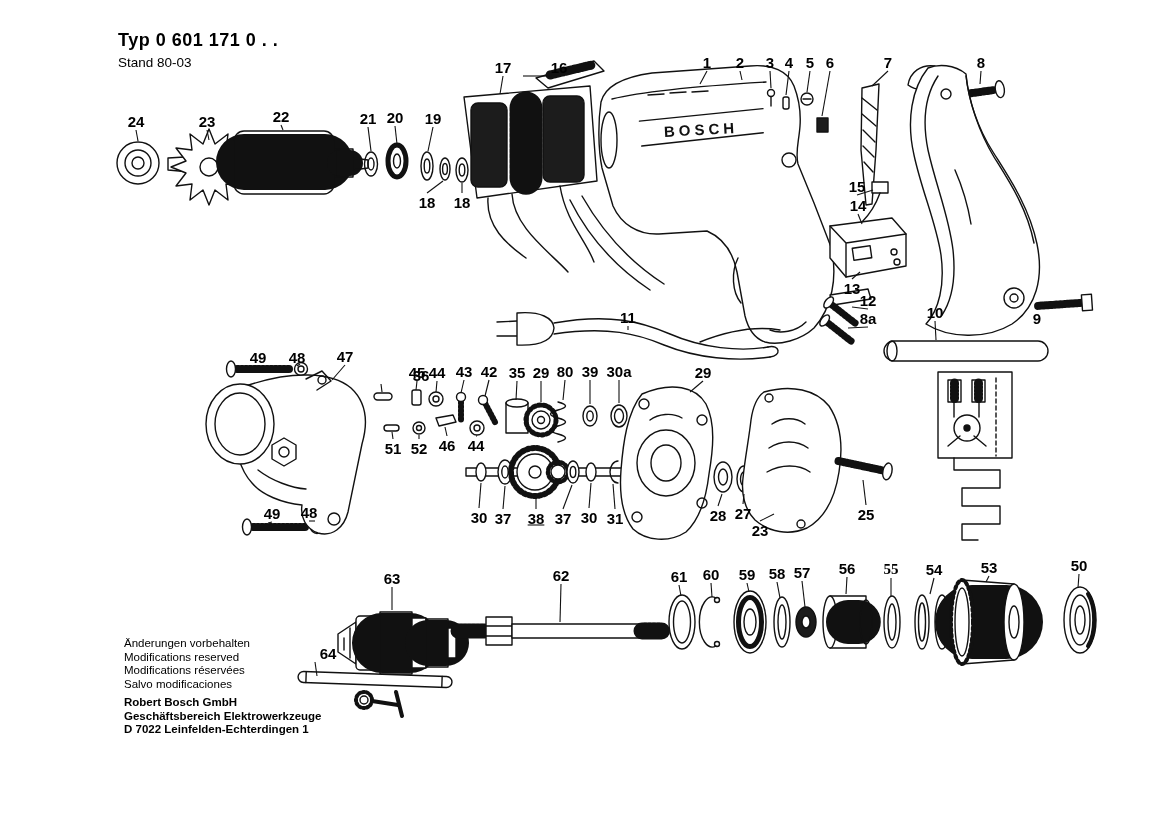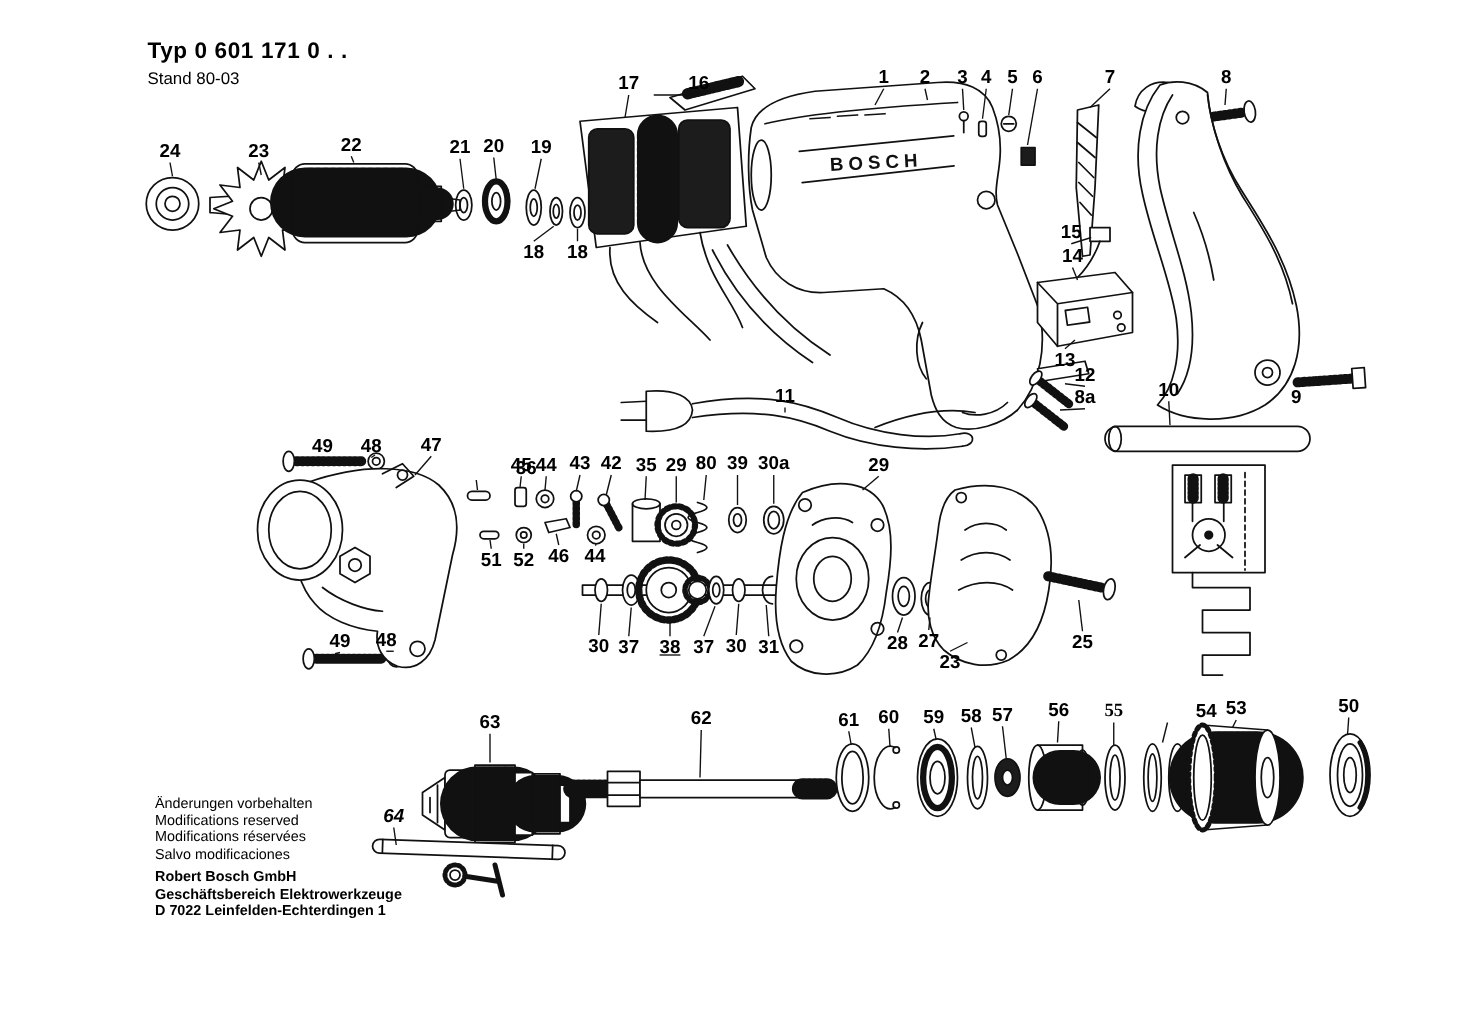--- a/index.html
+++ b/index.html
@@ -466,24 +466,24 @@
       <span class="part-label" style="left: 309px; top: 512px;">48</span>
       <span class="part-label" style="left: 392px; top: 578px;">63</span>
       <span class="part-label" style="left: 561px; top: 575px;">62</span>
       <span class="part-label" style="left: 679px; top: 576px;">61</span>
       <span class="part-label" style="left: 711px; top: 574px;">60</span>
       <span class="part-label" style="left: 747px; top: 574px;">59</span>
       <span class="part-label" style="left: 777px; top: 573px;">58</span>
       <span class="part-label" style="left: 802px; top: 572px;">57</span>
       <span class="part-label" style="left: 847px; top: 568px;">56</span>
       <span class="part-label" style="left: 891px; top: 569px; font-family: Liberation Serif, serif;">55</span>
-      <span class="part-label" style="left: 934px; top: 569px; margin-left: 31px;">54</span>
+      <span class="part-label" style="left: 934px; top: 569px;">54</span>
       <span class="part-label" style="left: 989px; top: 567px;">53</span>
       <span class="part-label" style="left: 1079px; top: 565px;">50</span>
-      <span class="part-label" style="left: 315px; top: 653px; font-style: italic;">64</span>
+      <span class="part-label" style="left: 328px; top: 653px;">64</span>
     </div>
 
   <div id="title-block">
     <div class="type">Typ 0 601 171 0 . .</div>
     <div class="stand">Stand 80-03</div>
   </div>
 
   <div id="footer-block">
     <div class="note">Änderungen vorbehalten</div>
     <div class="note">Modifications reserved</div>

